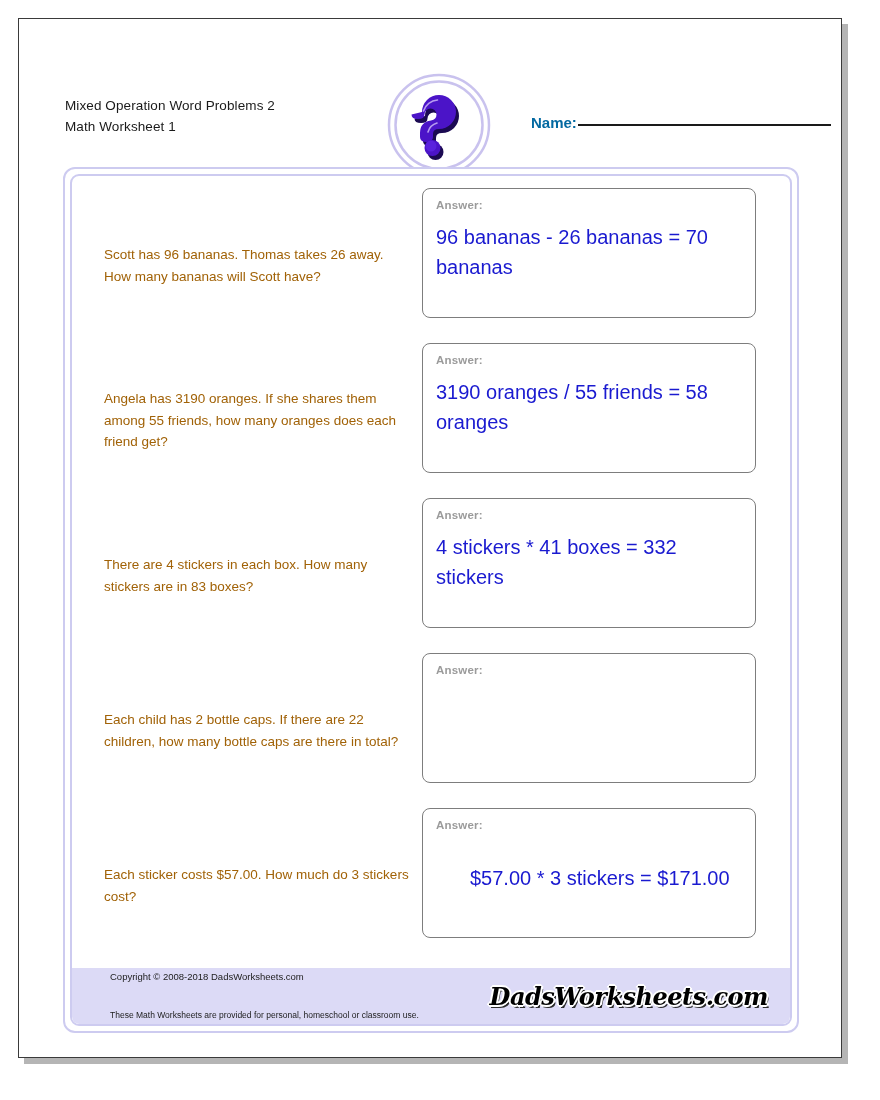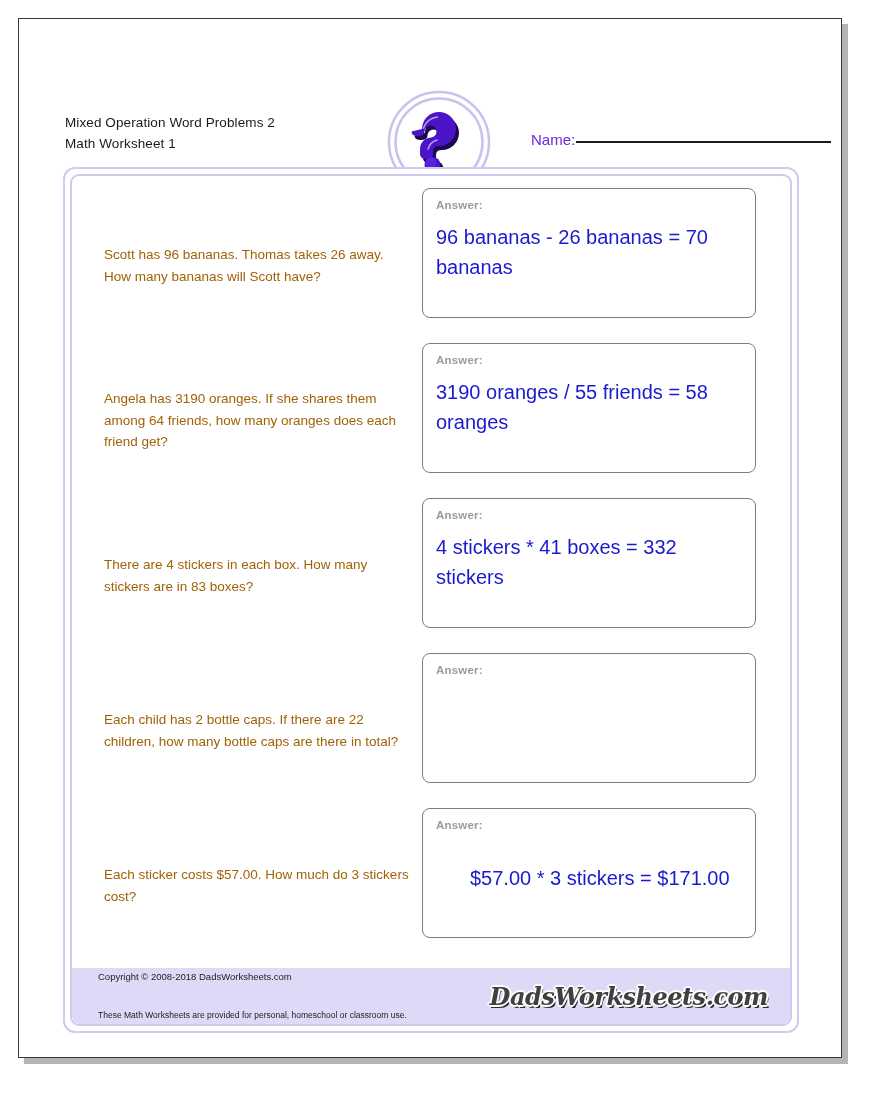--- a/index.html
+++ b/index.html
@@ -26,21 +26,21 @@
     background: #ffffff;
     border: 1px solid #3a3a3a;
     box-shadow: 6px 6px 0 0 rgba(120,120,120,0.55);
     box-sizing: border-box;
   }
 
   
   #header {
     position: absolute;
     left: 0;
-    top: 17px;
+    top: 0;
     width: 100%;
     height: 150px;
   }
   #worksheet-titles {
     position: absolute;
     left: 46px;
     top: 77px;
     font-size: 13.5px;
     color: #1a1a1a;
     line-height: 1.55;
@@ -62,22 +62,22 @@
   #name-field {
     position: absolute;
     left: 512px;
     top: 95px;
     display: flex;
     align-items: baseline;
     width: 300px;
   }
   #name-label {
     font-size: 15px;
-    font-weight: normal;
-    color: #6d28d9;
+    font-weight: bold;
+    color: #0369a1;
     white-space: nowrap;
   }
   #name-line {
     flex: 1 1 auto;
     border-bottom: 2px solid #1a1a1a;
     height: 1px;
     margin-left: 1px;
     position: relative;
     top: -2px;
   }
@@ -180,38 +180,38 @@
   #footer-band {
     position: absolute;
     left: 0;
     right: 0;
     bottom: 0;
     height: 56px;
     background: #dcdaf6;
     display: flex;
     align-items: center;
     justify-content: space-between;
-    padding: 0 16px 0 26px;
+    padding: 0 16px 0 38px;
     box-sizing: border-box;
     border-bottom-left-radius: 7px;
     border-bottom-right-radius: 7px;
   }
   #copyright {
     color: #1c1c1c;
     line-height: 1.75;
   }
   #copyright .line1 { font-size: 9.5px; }
   #copyright .line2 { font-size: 8.5px; margin-top: 23px; }
 
   #footer-logo {
     font-family: "DejaVu Serif", serif;
     font-style: italic;
     font-weight: bold;
     font-size: 24px;
-    color: #404040;
+    color: #000000;
     letter-spacing: -0.5px;
     text-shadow:
       -1px -1px 0 #fff,  1px -1px 0 #fff,
       -1px  1px 0 #fff,  1px  1px 0 #fff,
       -2px  0px 0 #fff,  2px  0px 0 #fff,
        0px -2px 0 #fff,  0px  2px 0 #fff,
        2px  3px 0 #2b2b2b;
     white-space: nowrap;
     padding-right: 6px;
   }
@@ -272,21 +272,21 @@
               <div class="answer-label">Answer:</div>
               <div class="answer-body">
                 <div class="answer-value">96 bananas - 26 bananas = 70 bananas</div>
               </div>
             </div>
           </div>
         </div>
 
         <div class="problem-row">
           <div class="question-cell">
-            <div class="question-text">Angela has 3190 oranges. If she shares them among 64 friends, how many oranges does each friend get?</div>
+            <div class="question-text">Angela has 3190 oranges. If she shares them among 55 friends, how many oranges does each friend get?</div>
           </div>
           <div class="answer-cell">
             <div class="answer-box">
               <div class="answer-label">Answer:</div>
               <div class="answer-body">
                 <div class="answer-value">3190 oranges / 55 friends = 58 oranges</div>
               </div>
             </div>
           </div>
         </div>

